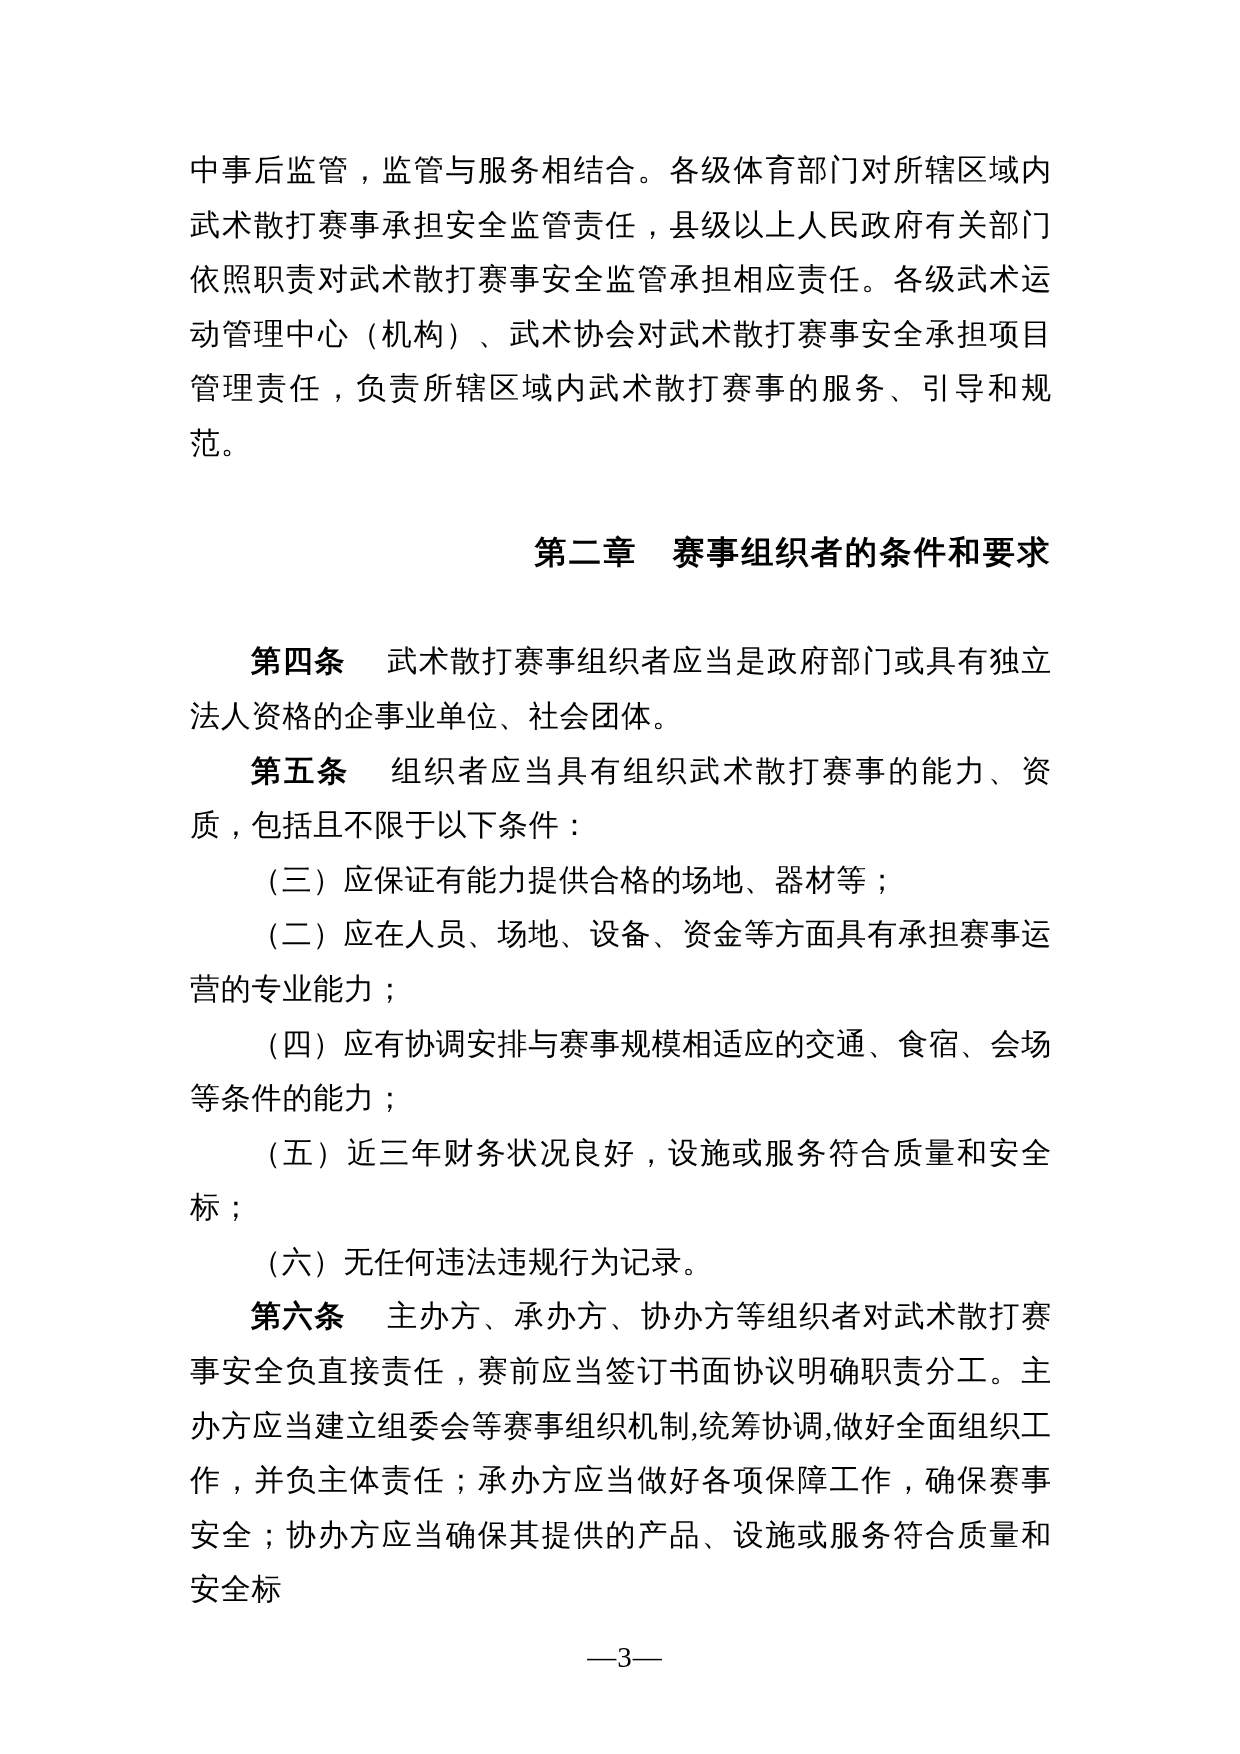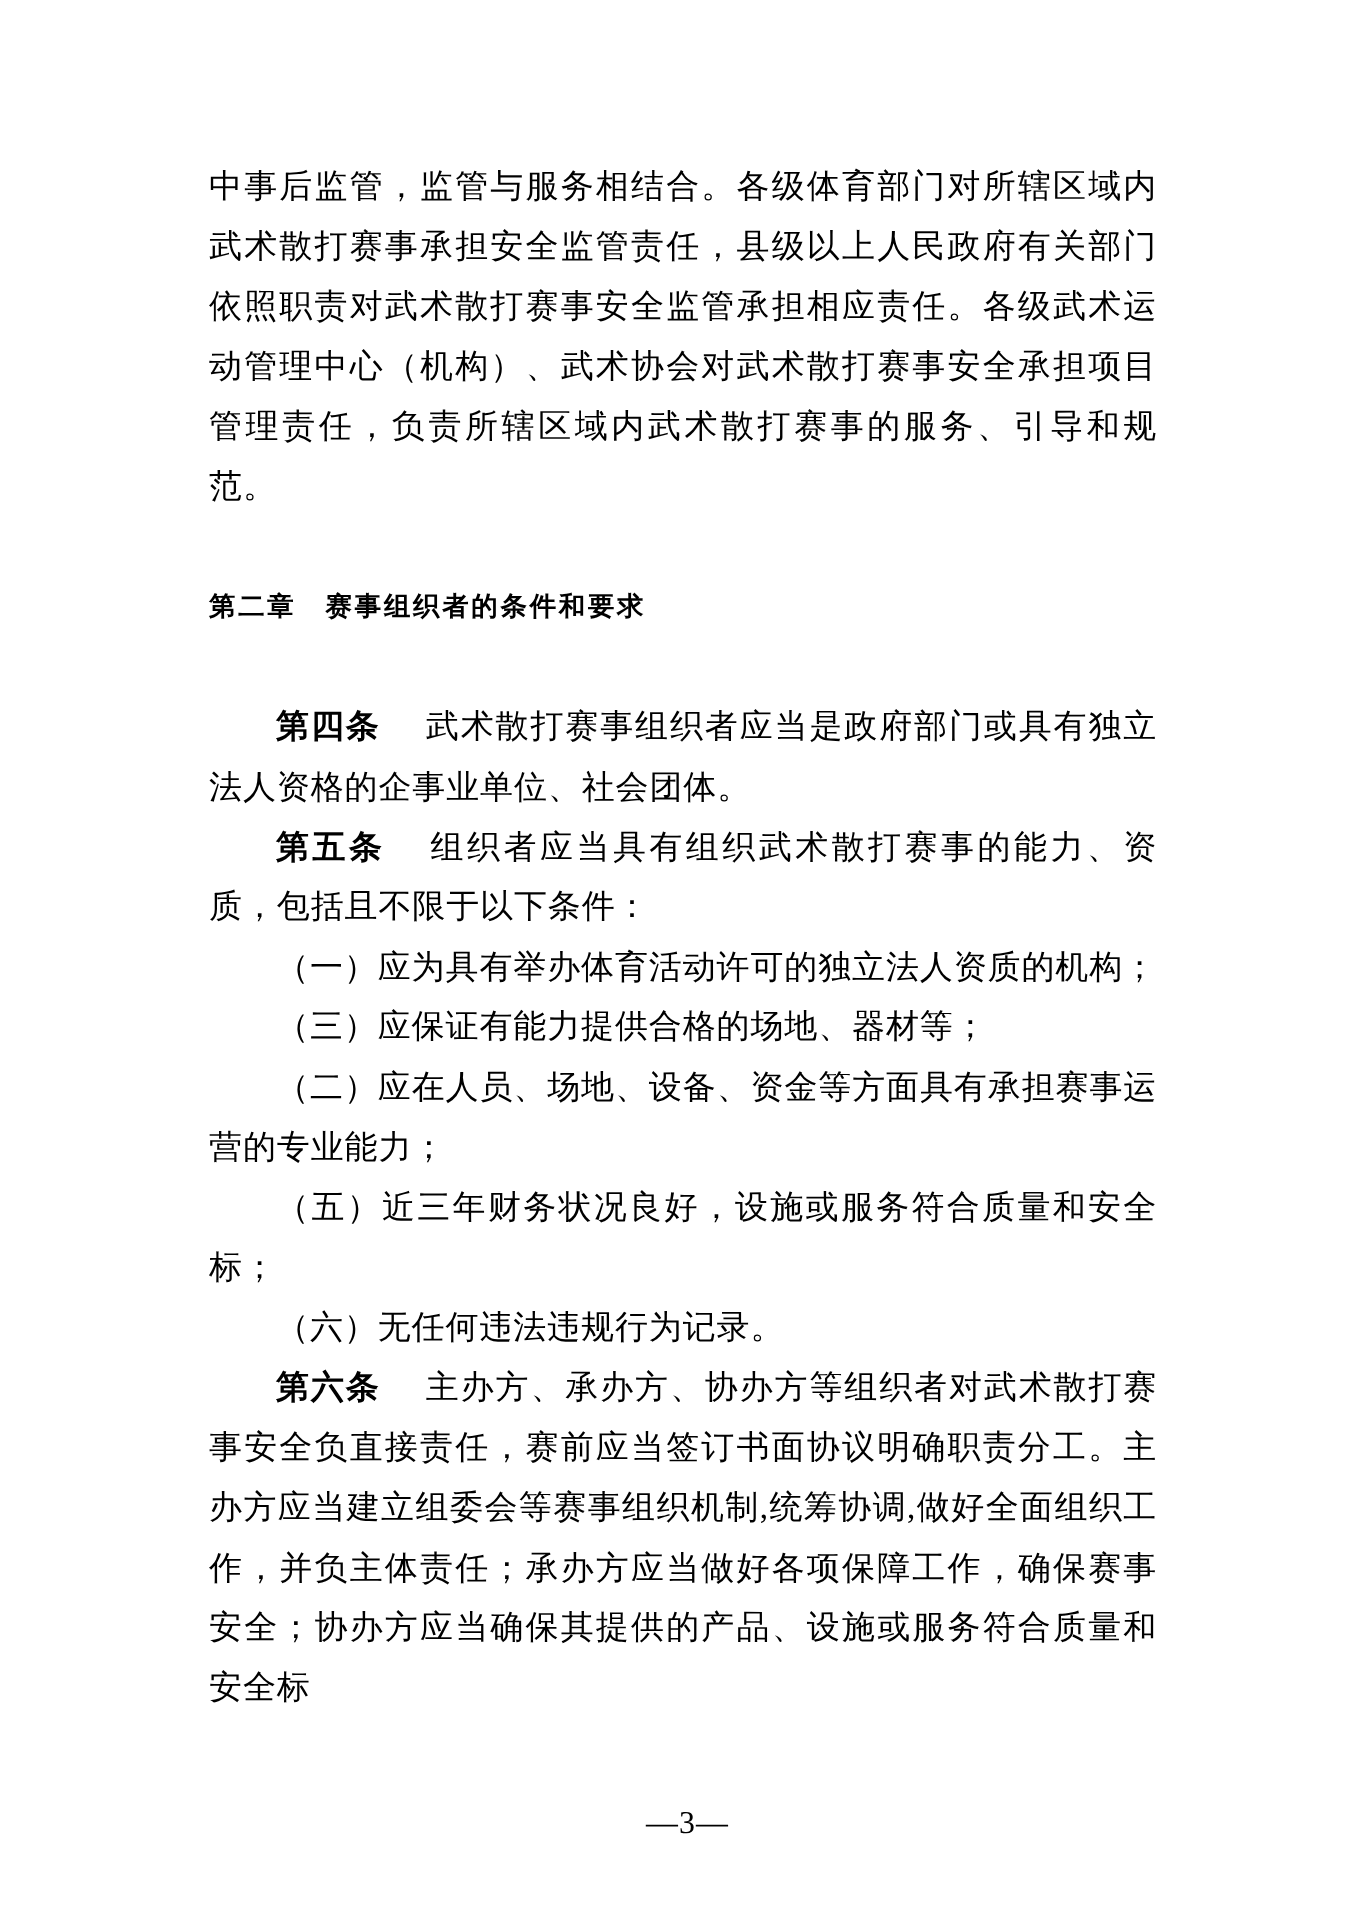--- a/index.html
+++ b/index.html
@@ -36,23 +36,23 @@
   .indent {
     text-indent: 61px;
   }
   .article-label {
     font-weight: bold;
     font-family: "Liberation Sans", "DejaVu Sans", sans-serif;
     margin-right: 41px;
   }
   .chapter-heading {
     margin: 54.6px 0;
-    font-size: 24px;
+    font-size: 32px;
     line-height: 54.6px;
-    text-align: left;
+    text-align: right;
     font-weight: bold;
     letter-spacing: 2.5px;
     font-family: "Liberation Sans", "DejaVu Sans", sans-serif;
   }
   .footer-pagenum {
     position: absolute;
     top: 1640px;
     left: 0;
     width: 100%;
     text-align: center;
@@ -73,23 +73,23 @@
     <div class="chapter-heading">第二章　赛事组织者的条件和要求</div>
 
     <p class="para indent">
       <span class="article-label">第四条</span><span>武术散打赛事组织者应当是政府部门或具有独立法人资格的企事业单位、社会团体。</span>
     </p>
 
     <p class="para indent">
       <span class="article-label">第五条</span><span>组织者应当具有组织武术散打赛事的能力、资质，包括且不限于以下条件：</span>
     </p>
 
-    <p class="para indent">（一）应为具有举办体育活动许可的独立法人资质的机构；</p>
     <p class="para indent">（三）应保证有能力提供合格的场地、器材等；</p>
     <p class="para indent">（二）应在人员、场地、设备、资金等方面具有承担赛事运营的专业能力；</p>
+    <p class="para indent">（四）应有协调安排与赛事规模相适应的交通、食宿、会场等条件的能力；</p>
     <p class="para indent">（五）近三年财务状况良好，设施或服务符合质量和安全标；</p>
     <p class="para indent">（六）无任何违法违规行为记录。</p>
 
     <p class="para indent">
       <span class="article-label">第六条</span><span>主办方、承办方、协办方等组织者对武术散打赛事安全负直接责任，赛前应当签订书面协议明确职责分工。主办方应当建立组委会等赛事组织机制,统筹协调,做好全面组织工作，并负主体责任；承办方应当做好各项保障工作，确保赛事安全；协办方应当确保其提供的产品、设施或服务符合质量和安全标</span>
     </p>
 
   </div>
 
   <div class="footer-pagenum">—3—</div>

